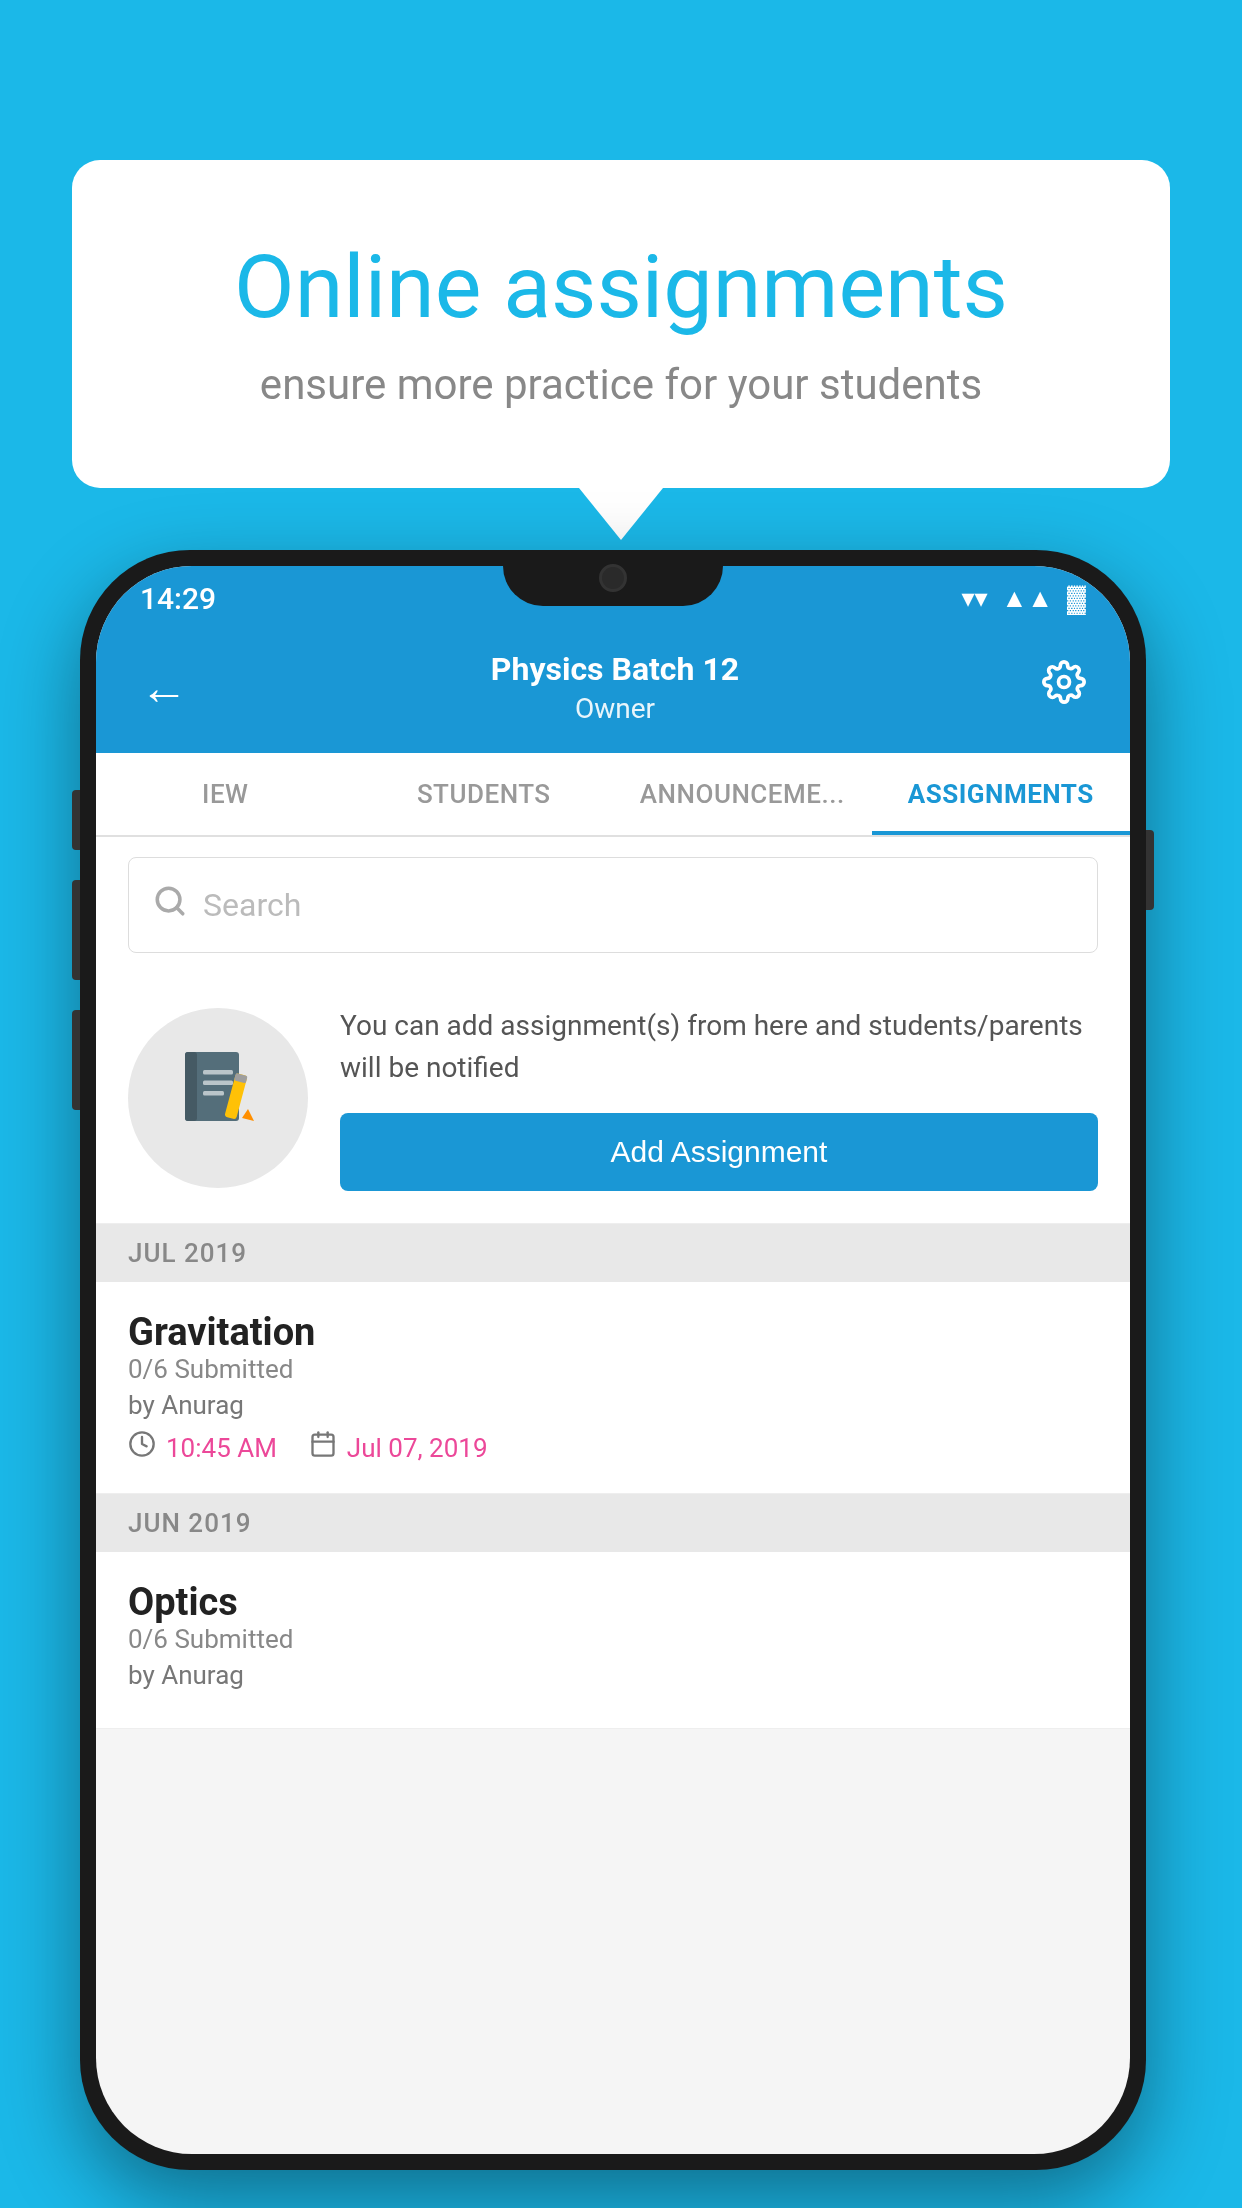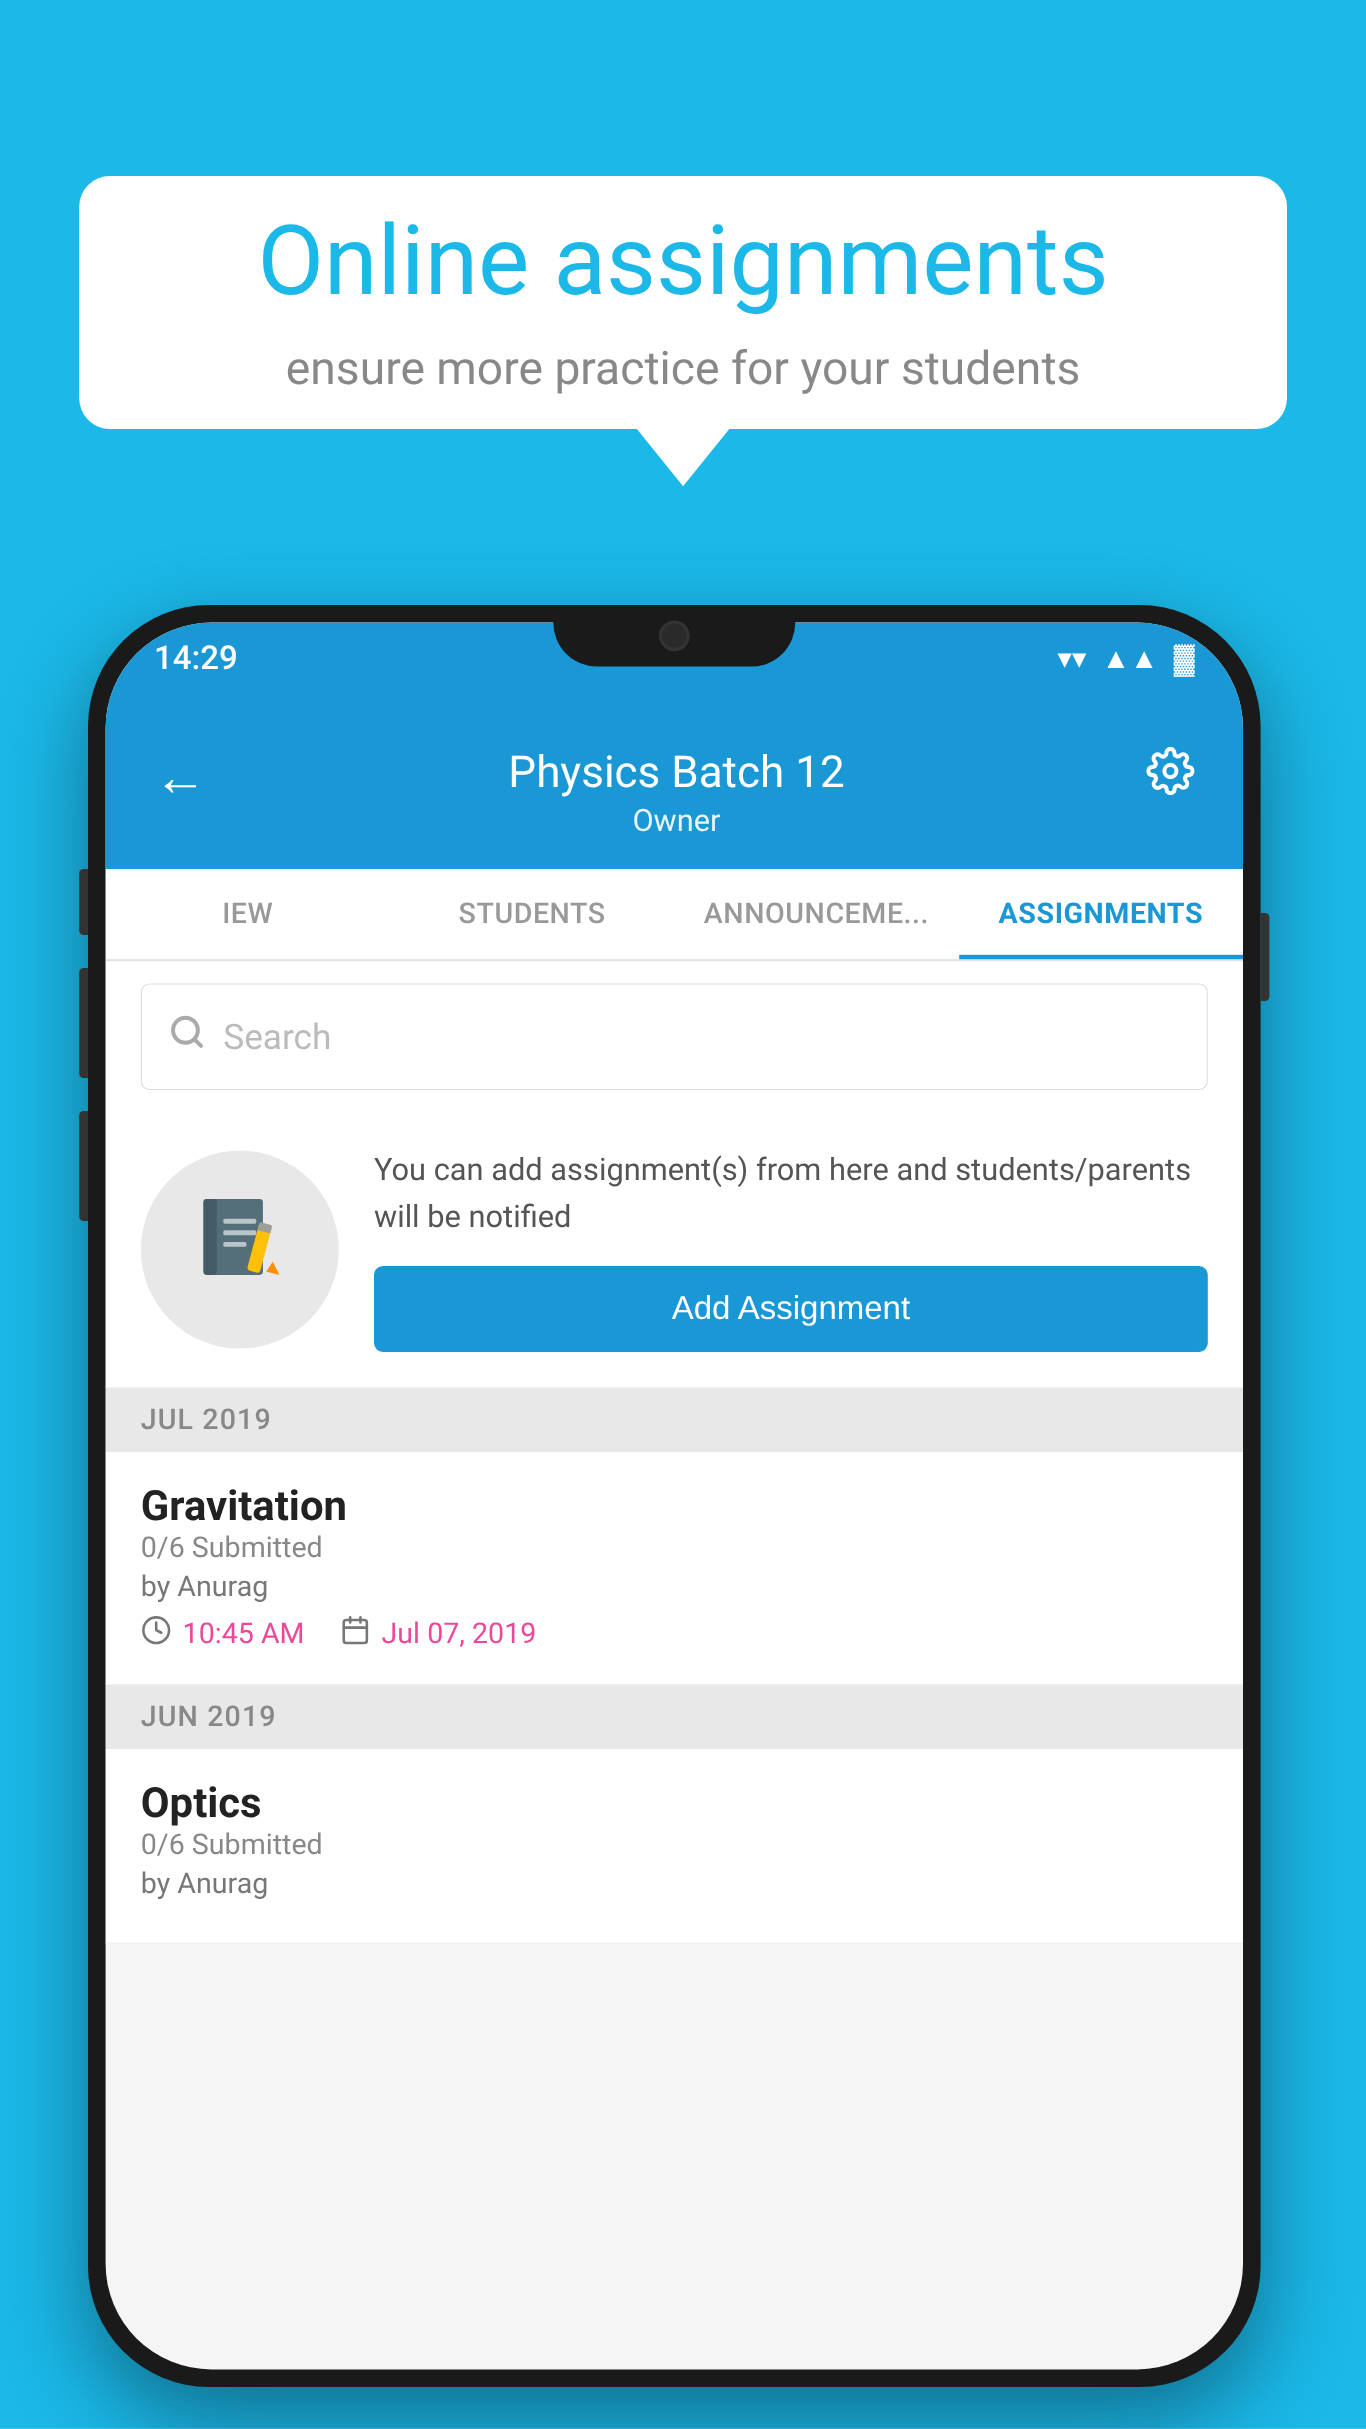--- a/index.html
+++ b/index.html
@@ -17,21 +17,21 @@
     .speech-bubble-container {
       position: absolute;
       top: 160px;
       left: 72px;
       width: 1098px;
     }
 
     .speech-bubble {
       background: white;
       border-radius: 28px;
-      padding: 30px 80px;
+      padding: 79px 80px;
       text-align: center;
       position: relative;
     }
 
     .speech-bubble::after {
       content: '';
       position: absolute;
       bottom: -52px;
       left: 50%;
       transform: translateX(-50%);
@@ -155,23 +155,22 @@
       font-size: 48px;
       cursor: pointer;
     }
 
     .header-center {
       text-align: center;
     }
 
     .header-title {
       color: white;
-      font-size: 40px;
-      font-weight: 400;
-      margin-top: 28px;
+      font-size: 32px;
+      font-weight: 700;
     }
 
     .header-subtitle {
       color: rgba(255,255,255,0.9);
       font-size: 28px;
       margin-top: 4px;
     }
 
     .header-settings {
       color: white;

